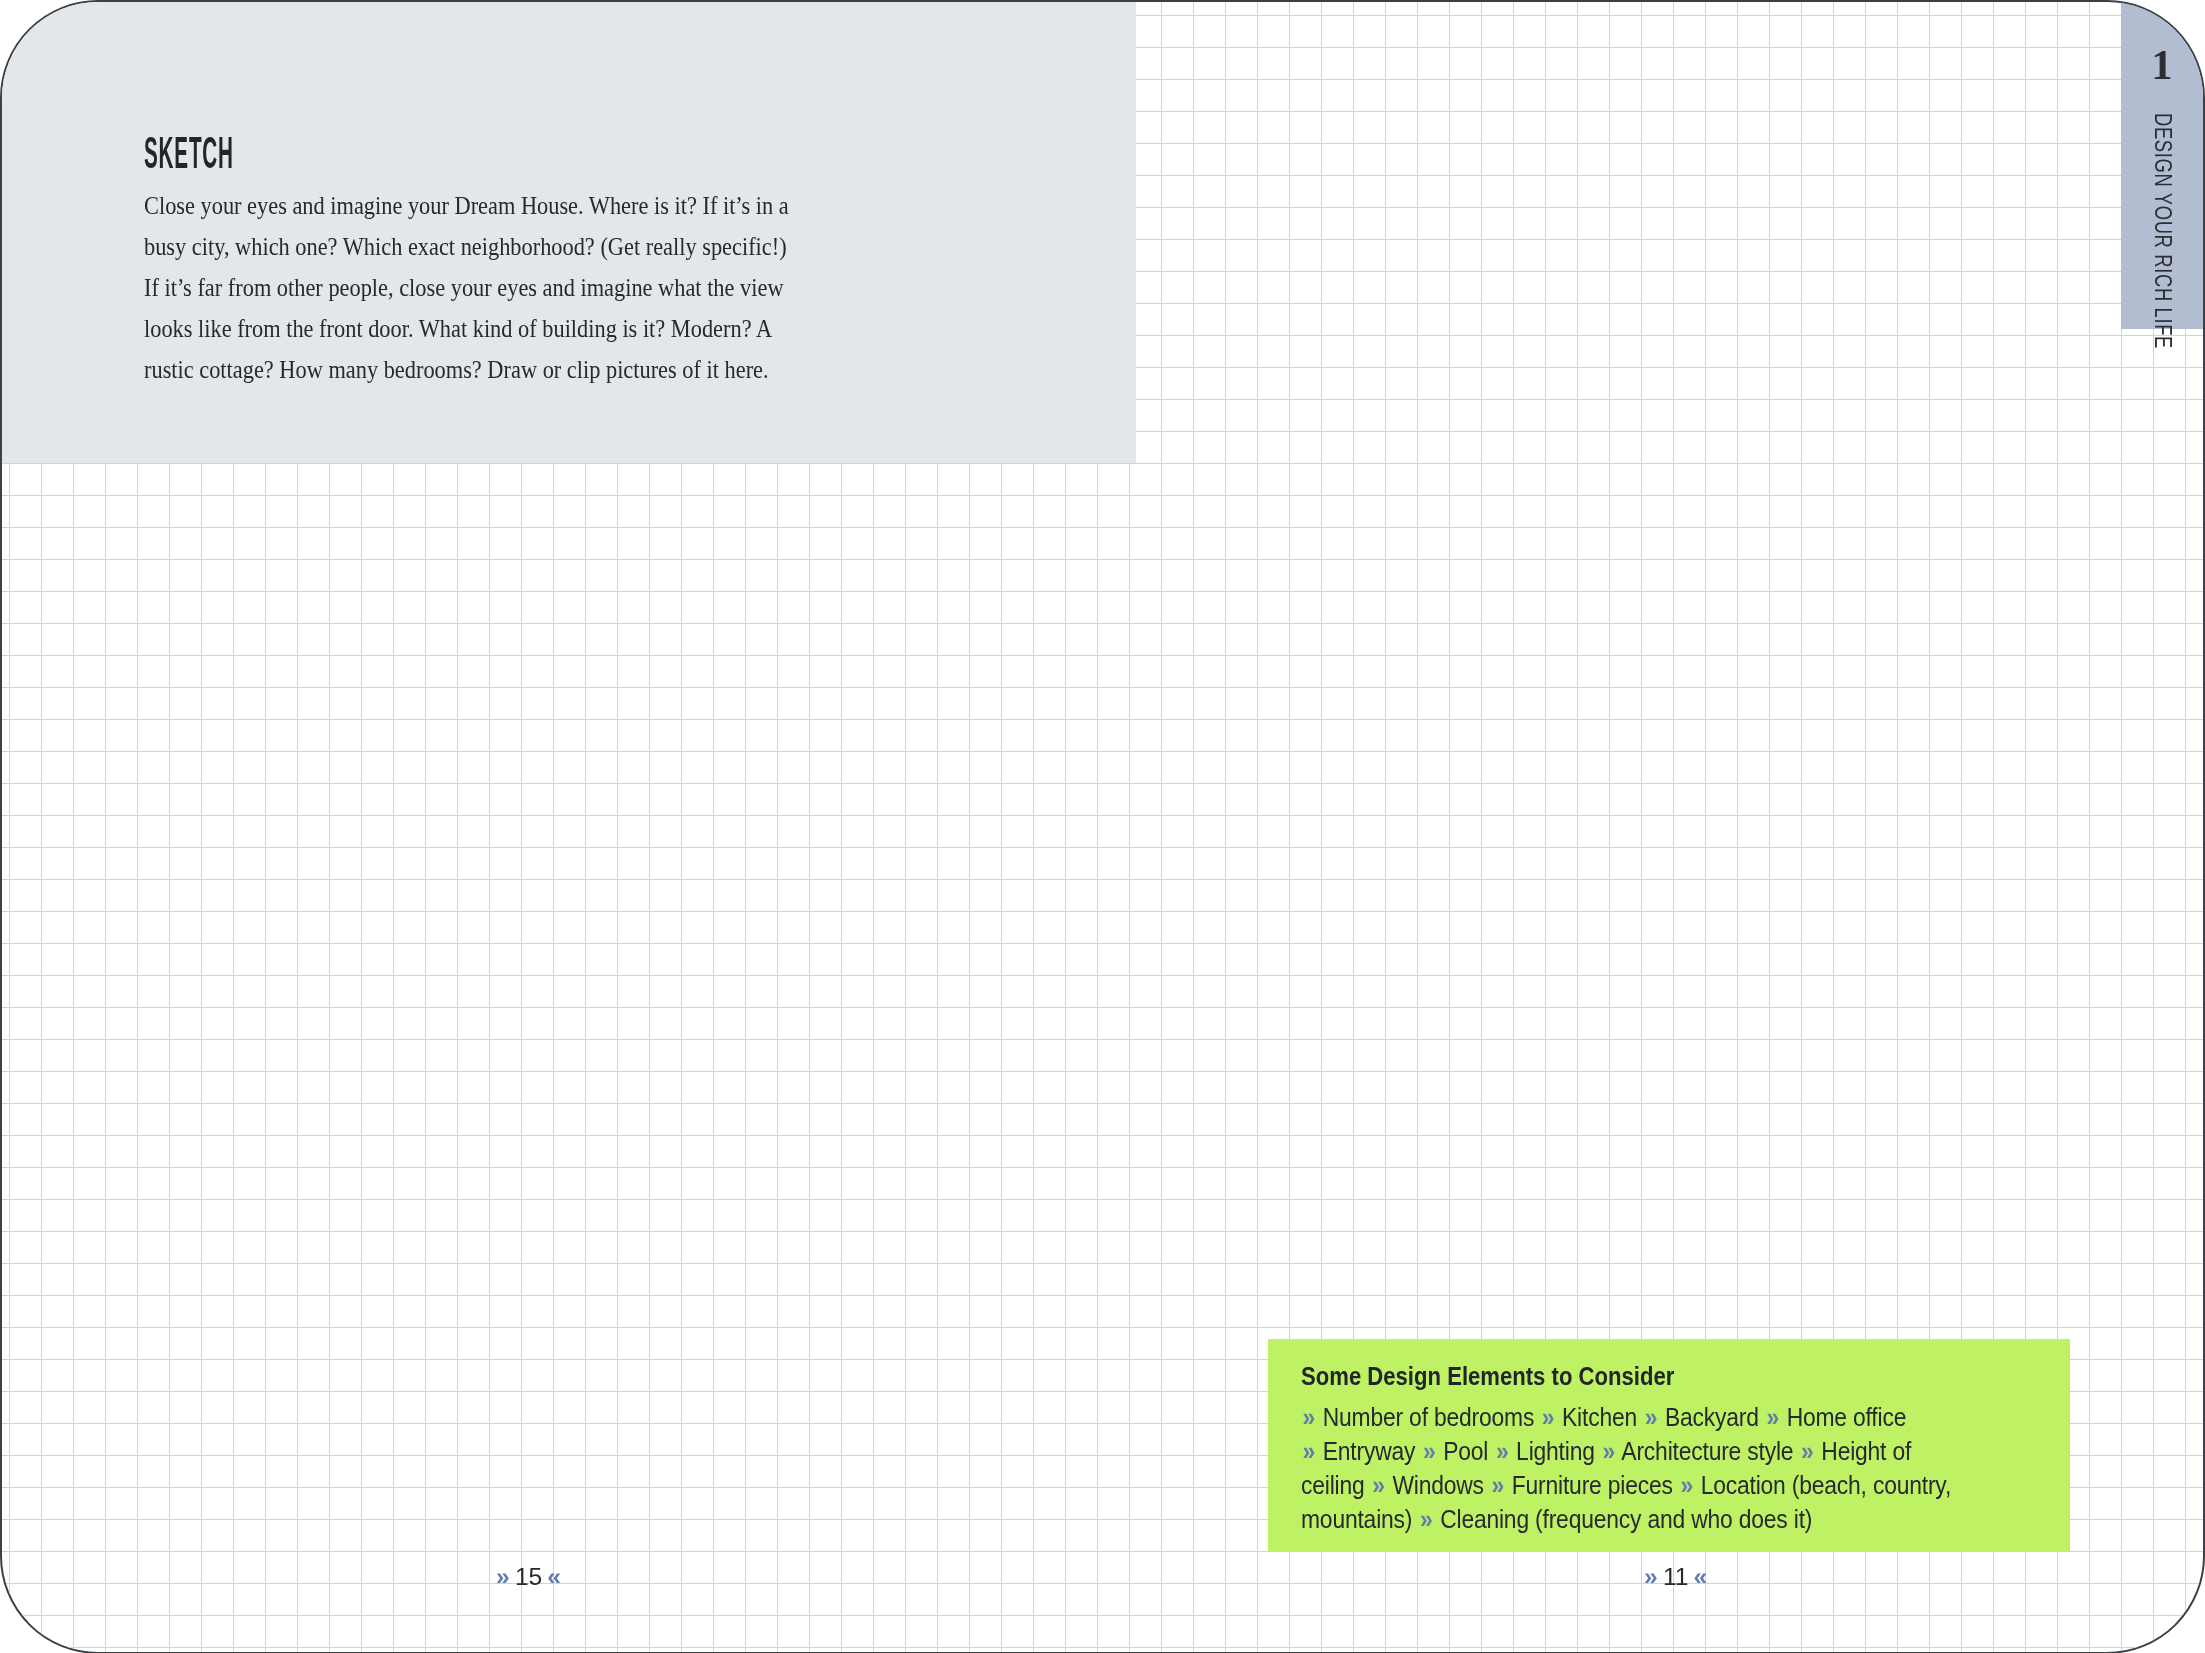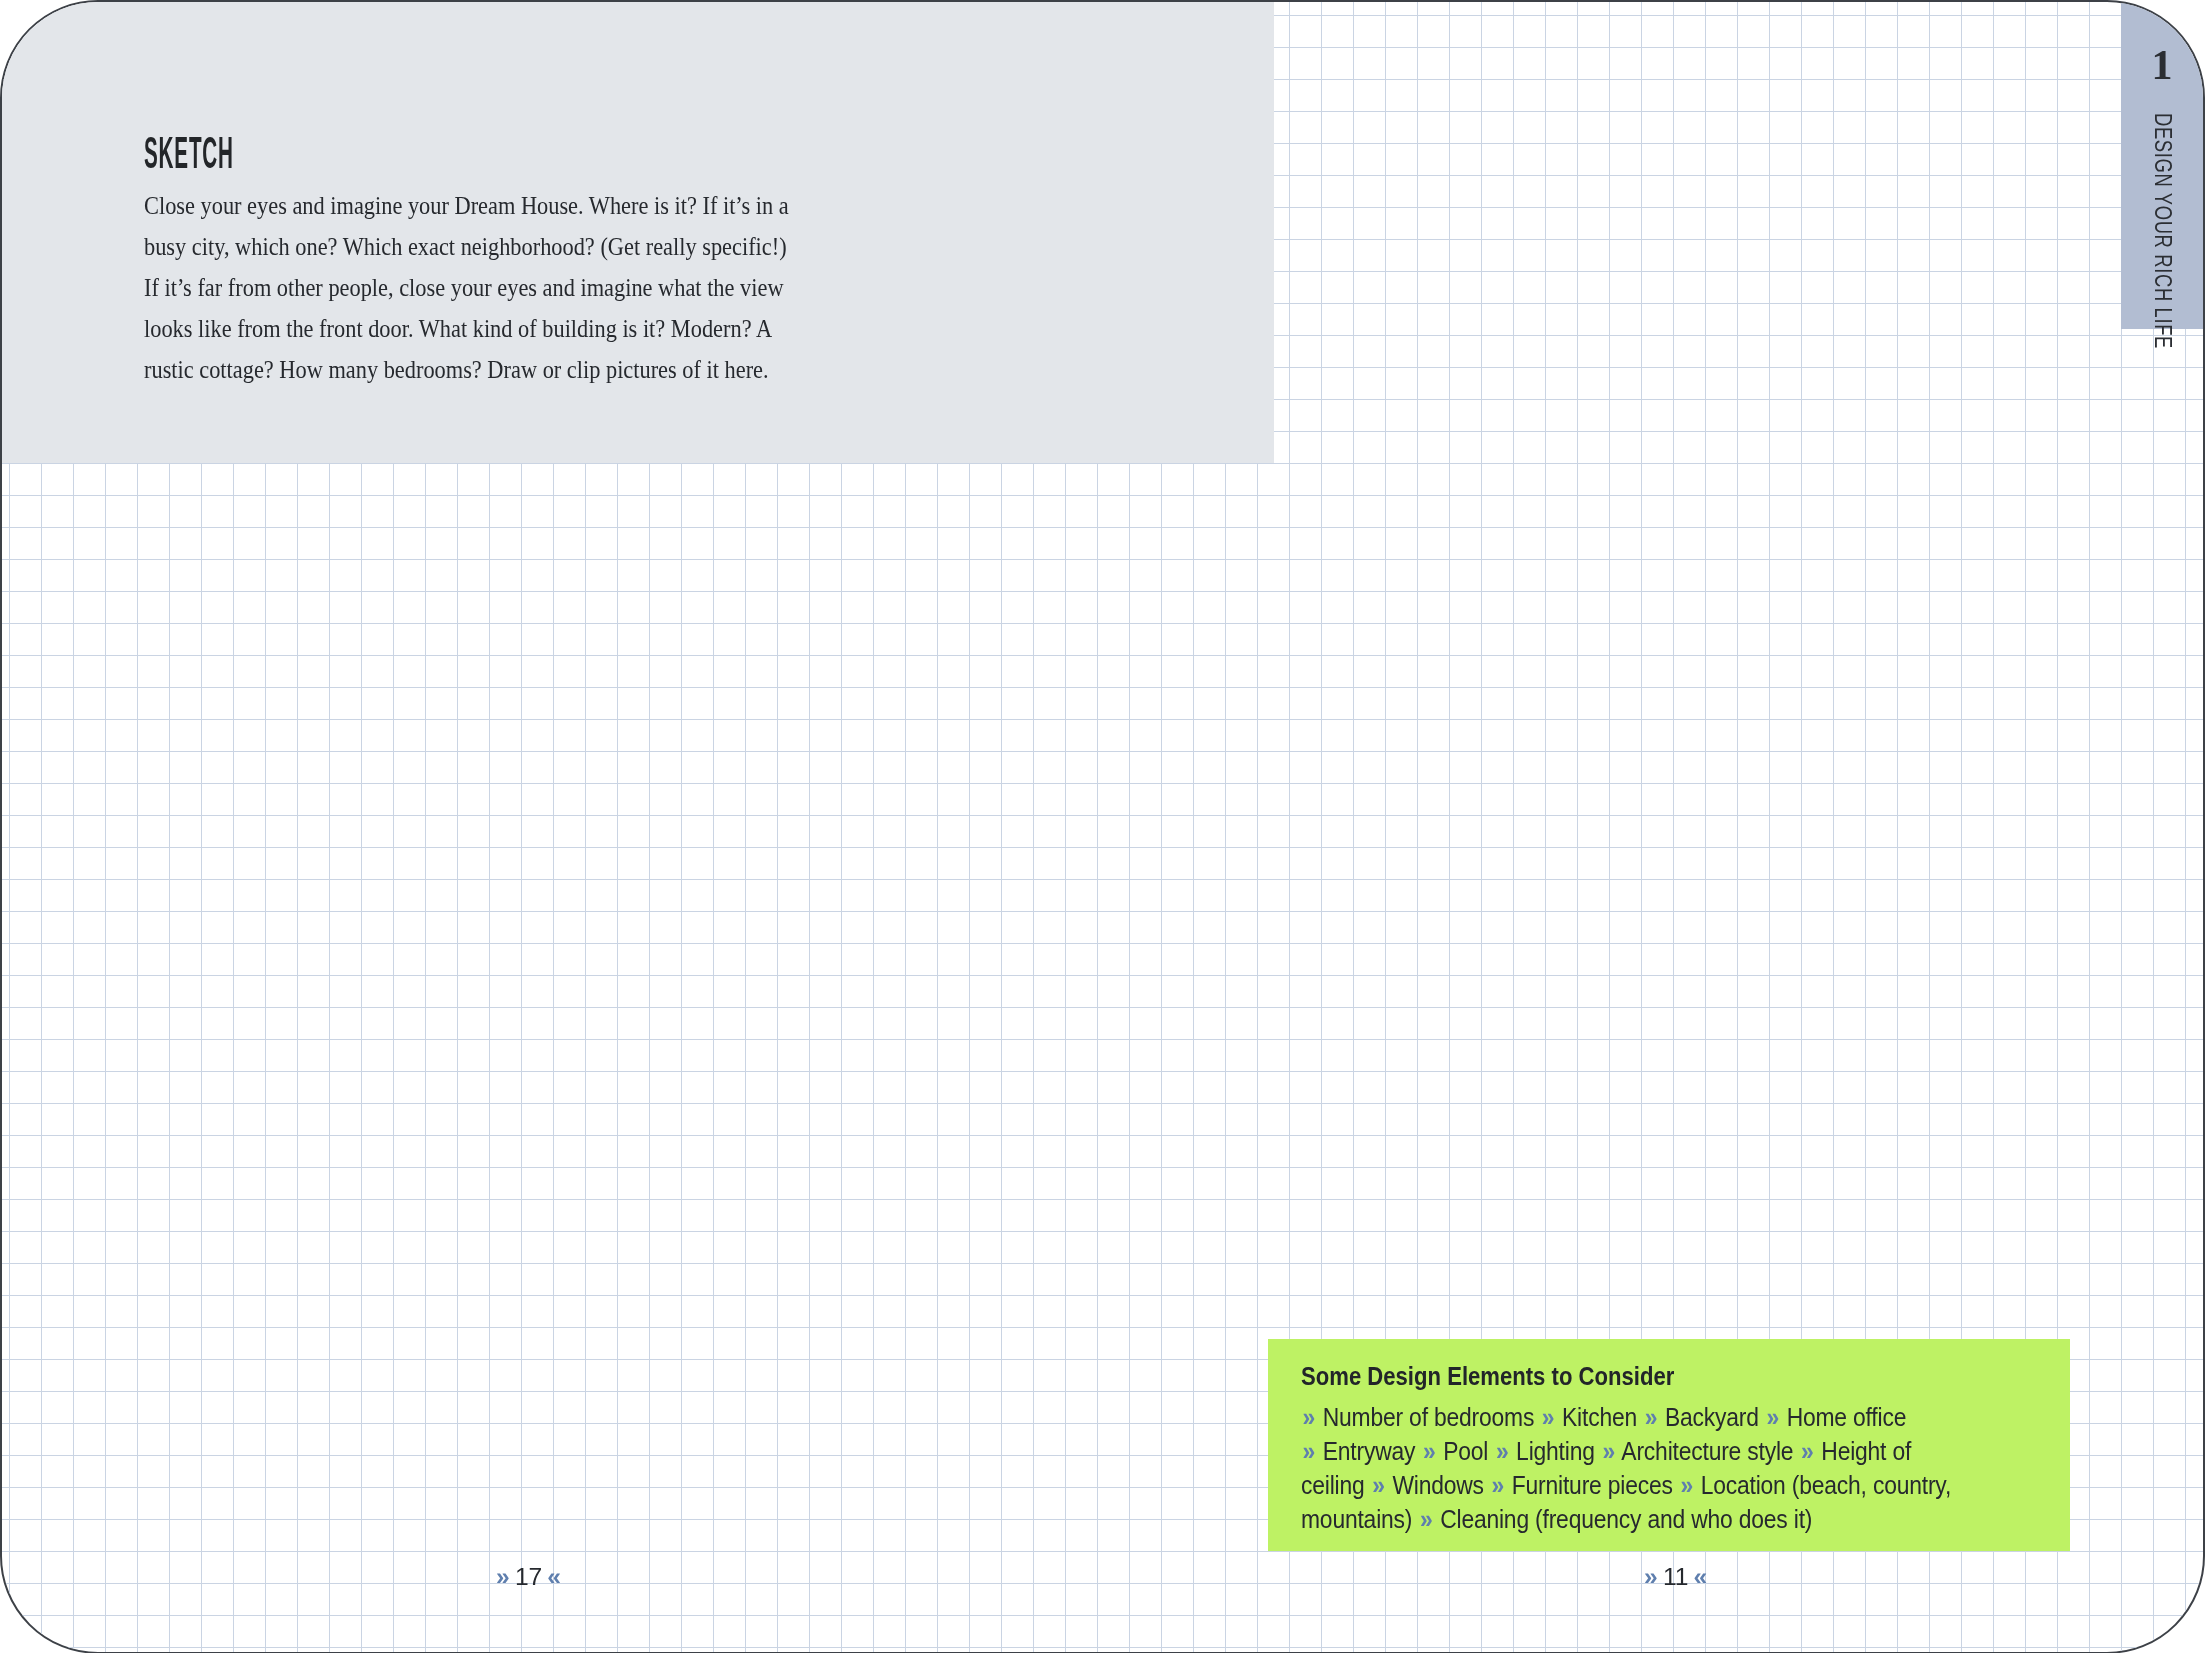--- a/index.html
+++ b/index.html
@@ -26,21 +26,21 @@
       repeating-linear-gradient(90deg,
         transparent 0px, transparent 6.8px,
         var(--grid-line) 6.8px, var(--grid-line) 8.2px,
         transparent 8.2px, transparent 32px),
       repeating-linear-gradient(180deg,
         transparent 0px, transparent 12.7px,
         var(--grid-line) 12.7px, var(--grid-line) 14px,
         transparent 14px, transparent 32px);
   }
   .sketch-box{
-    position:absolute;left:0;top:0;width:1272px;height:461px;
+    position:absolute;left:0;top:0;width:1134px;height:461px;
     background:var(--sketch-box-bg);
   }
   .sketch-title{
     position:absolute;left:142px;top:129px;
     font-family:"Liberation Sans",sans-serif;
     font-weight:700;font-size:44px;line-height:1;
     letter-spacing:1.7px;color:#232629;
     transform:scaleX(0.47);transform-origin:0 0;
     white-space:nowrap;
   }
@@ -130,20 +130,20 @@
     <h2 class="info-heading">Some Design Elements to Consider</h2>
     <div class="info-lines" id="design-lines">
         <div class="dl"><span class="chev">»</span> Number of bedrooms <span class="chev">»</span> Kitchen <span class="chev">»</span> Backyard <span class="chev">»</span> Home office</div>
         <div class="dl"><span class="chev">»</span> Entryway <span class="chev">»</span> Pool <span class="chev">»</span> Lighting <span class="chev">»</span> Architecture style <span class="chev">»</span> Height of</div>
         <div class="dl">ceiling <span class="chev">»</span> Windows <span class="chev">»</span> Furniture pieces <span class="chev">»</span> Location (beach, country,</div>
         <div class="dl">mountains) <span class="chev">»</span> Cleaning (frequency and who does it)</div>
       </div>
   </section>
 
   <div class="pagenum pagenum-left">
-    <span class="chev">»</span><span>17</span><span class="chev">«</span>
+    <span class="chev">»</span><span>15</span><span class="chev">«</span>
   </div>
 
   <div class="pagenum pagenum-right">
     <span class="chev">»</span><span>11</span><span class="chev">«</span>
   </div>
 </div>
 
 
 </body></html>

